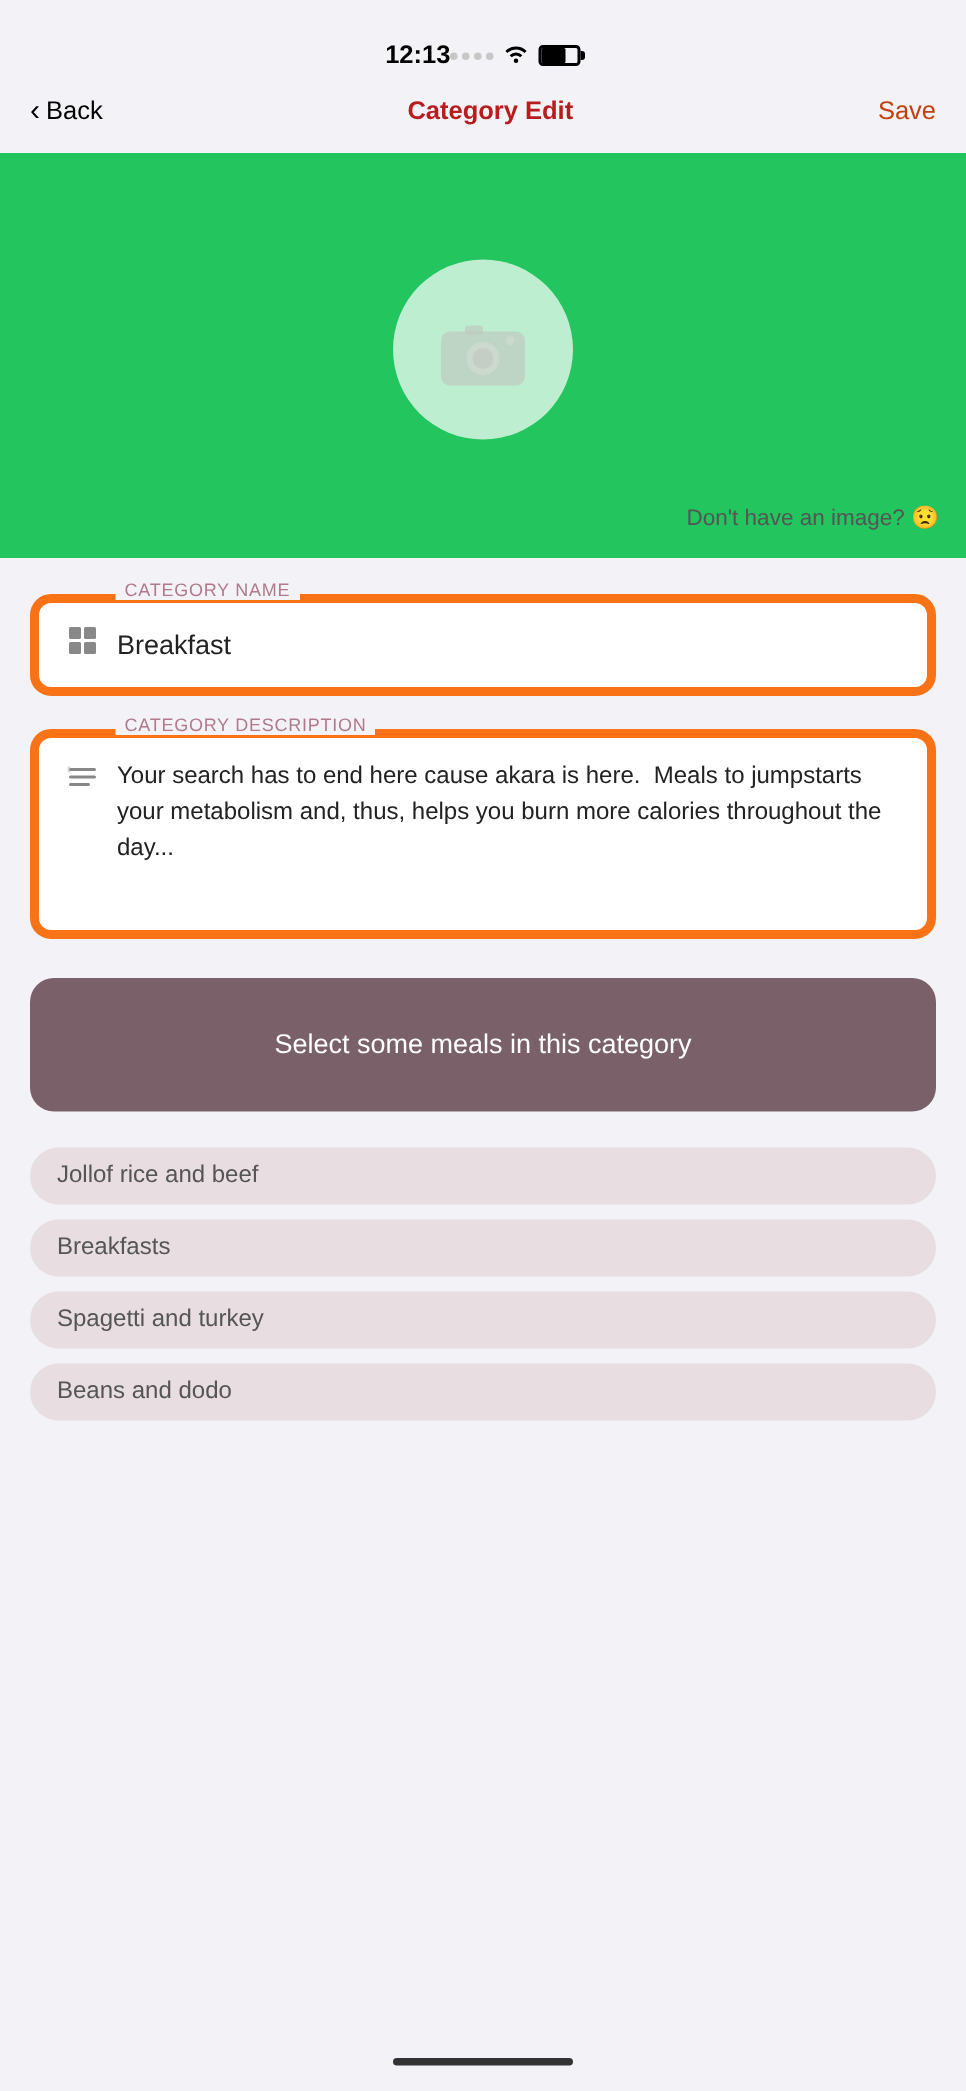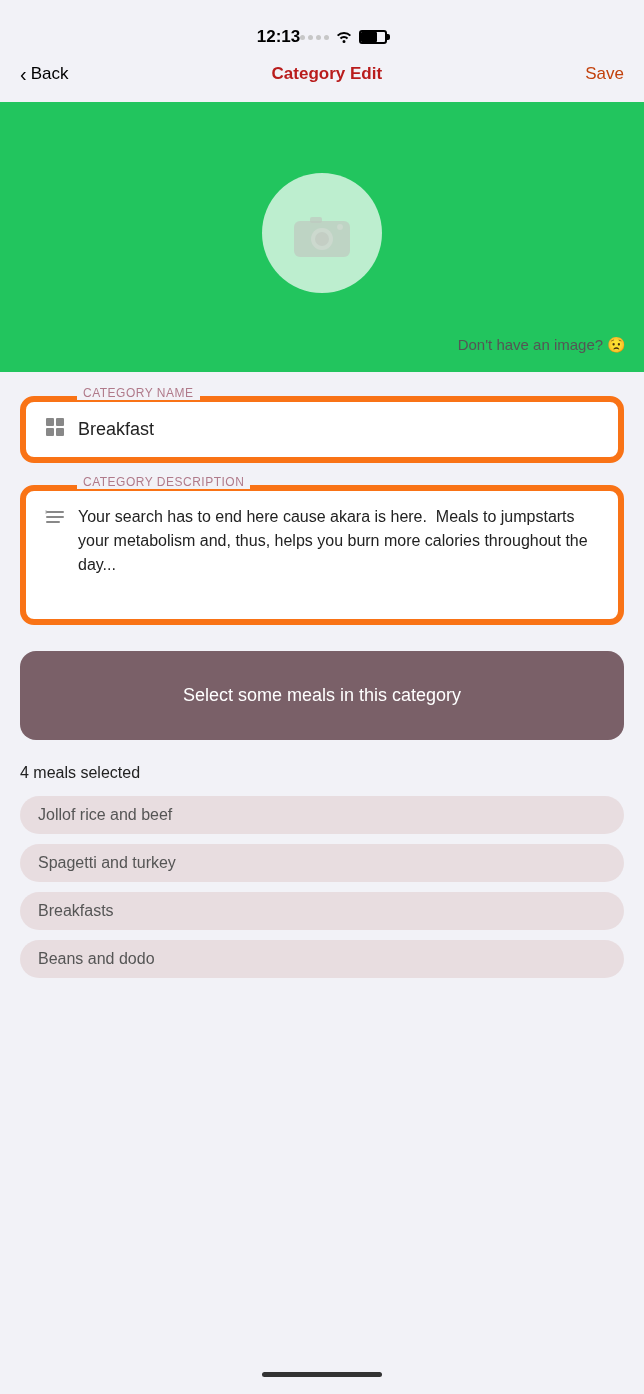--- a/index.html
+++ b/index.html
@@ -338,25 +338,24 @@
       </span>
       <textarea class="field-textarea" style="">Your search has to end here cause akara is here.  Meals to jumpstarts your metabolism and, thus, helps you burn more calories throughout the day...</textarea>
     </div>
   </div>
 
   
   <button class="select-btn">Select some meals in this category</button>
 
   
   <div>
-    <div class="meals-count">4 meals selected</div>
     <div class="meal-tags">
       <span class="meal-tag">Jollof rice and beef</span>
+      <span class="meal-tag">Breakfasts</span>
       <span class="meal-tag">Spagetti and turkey</span>
-      <span class="meal-tag">Breakfasts</span>
       <span class="meal-tag">Beans and dodo</span>
     </div>
   </div>
 
 </div>
 
 <div class="home-indicator-area">
   <div class="home-indicator"></div>
 </div>
 

